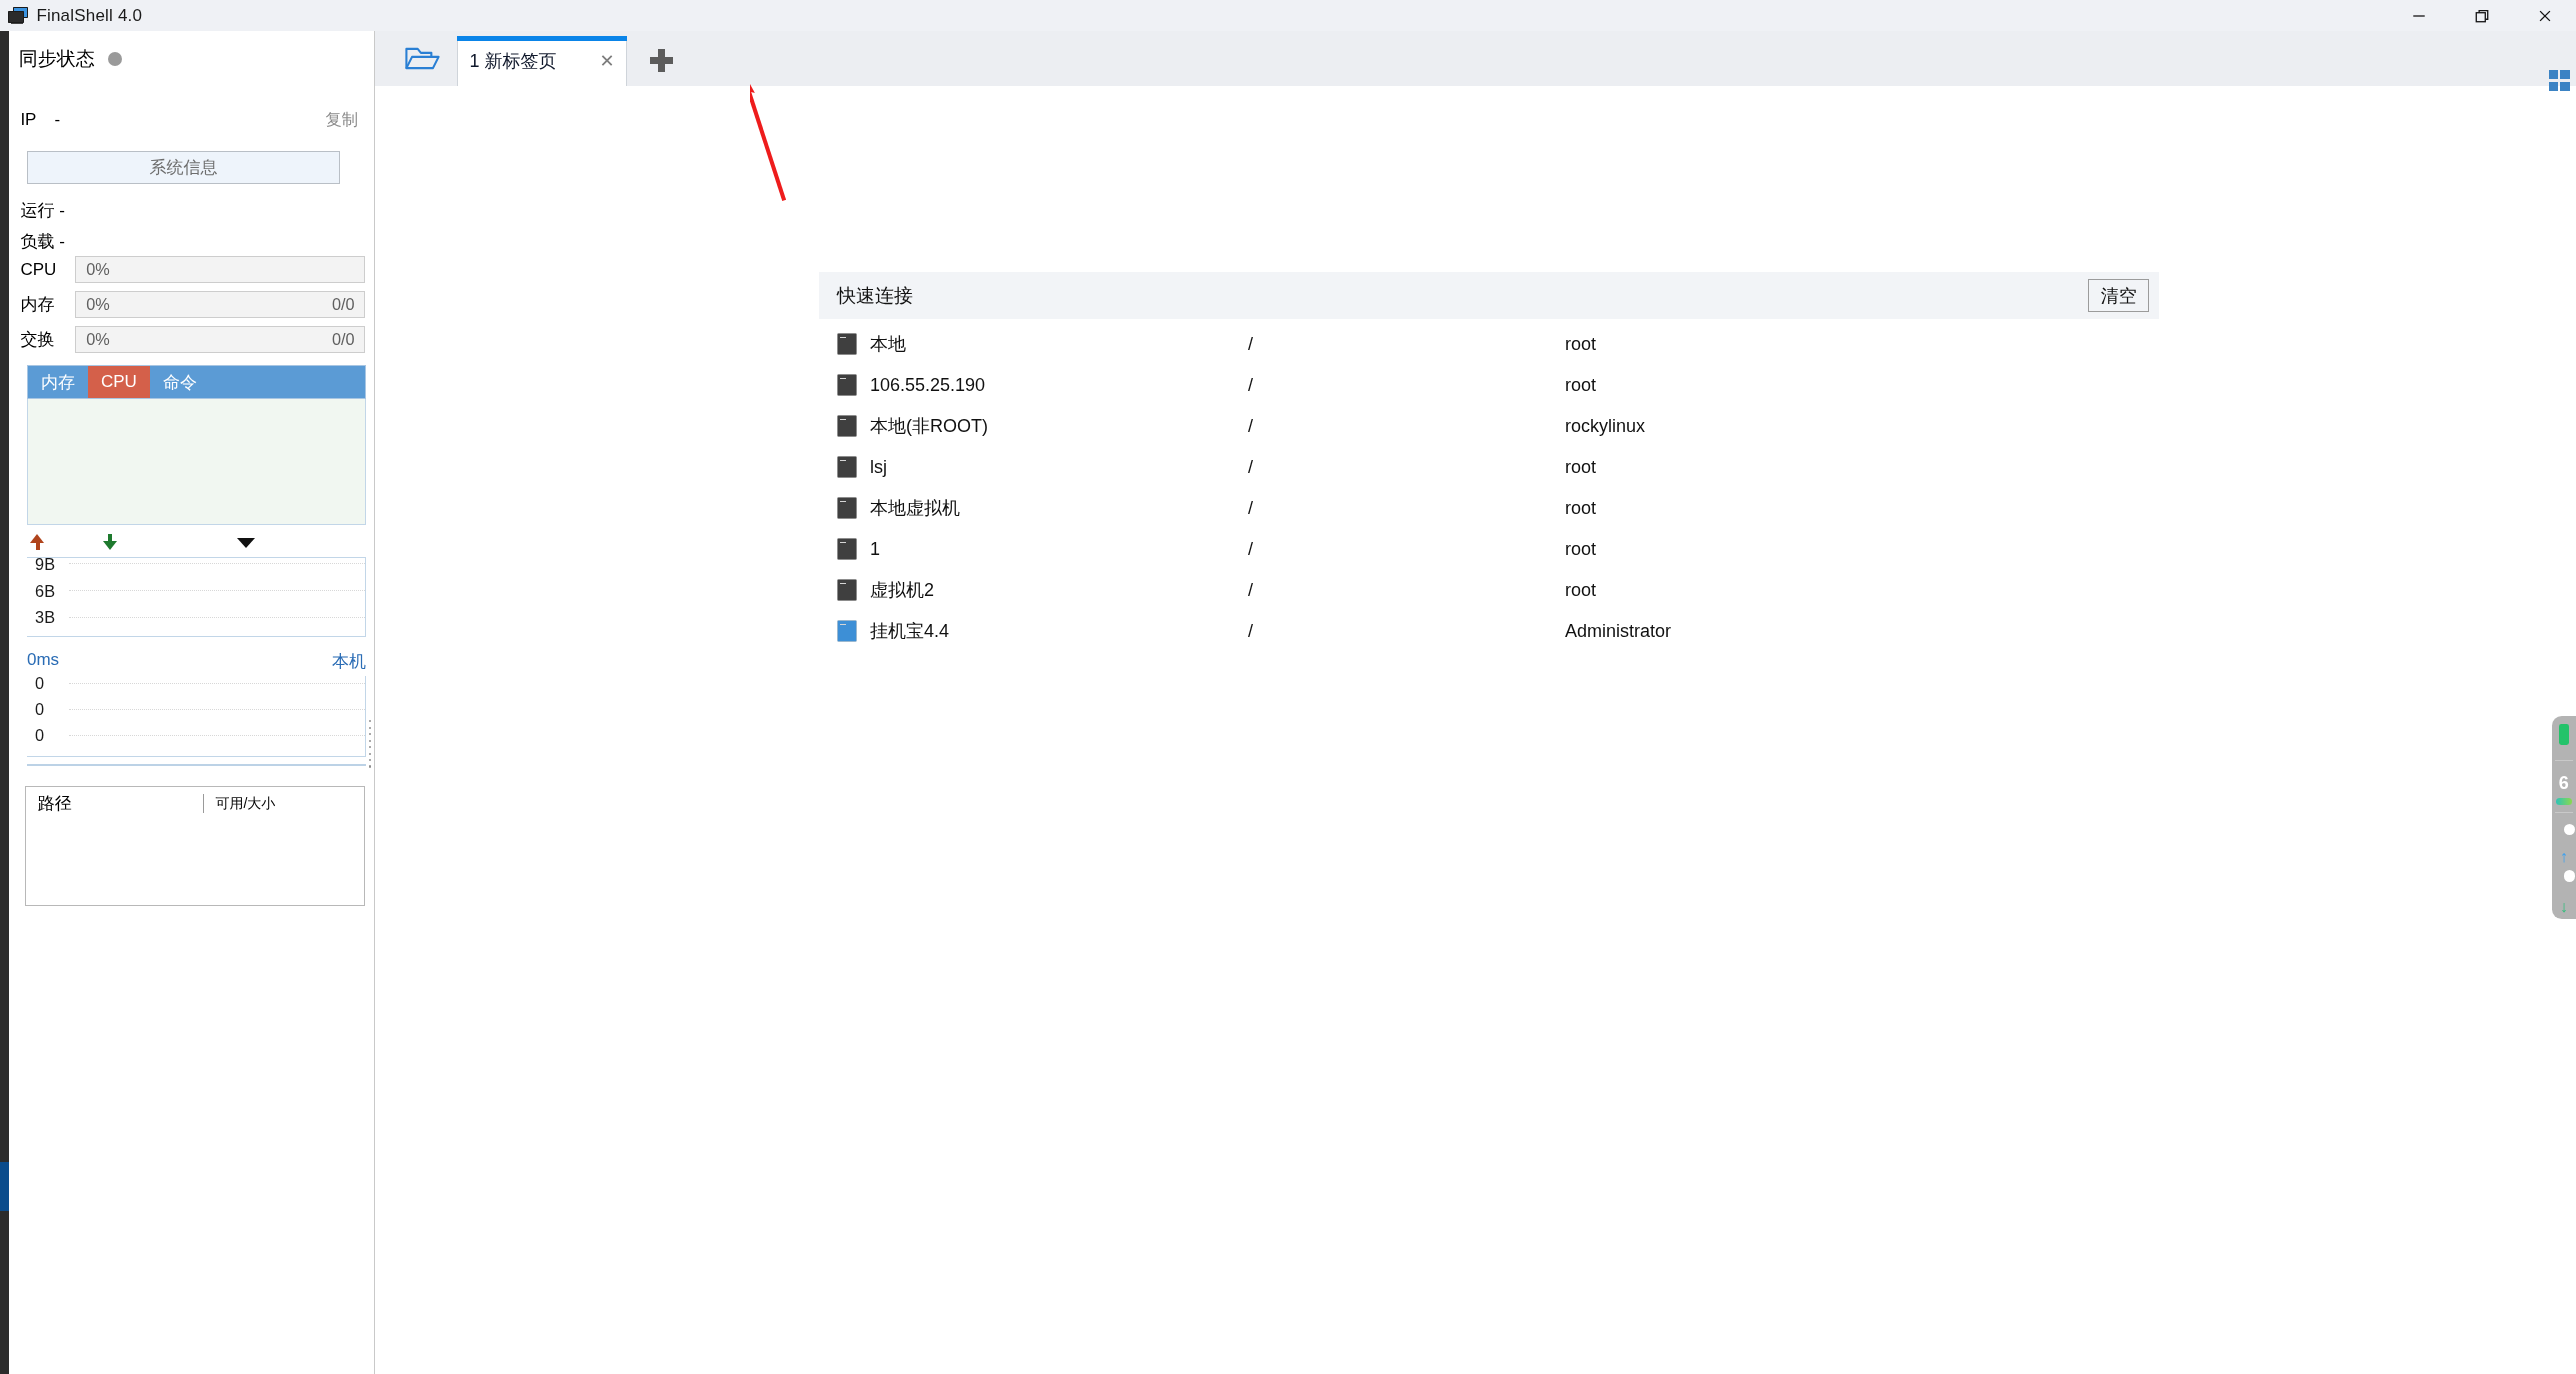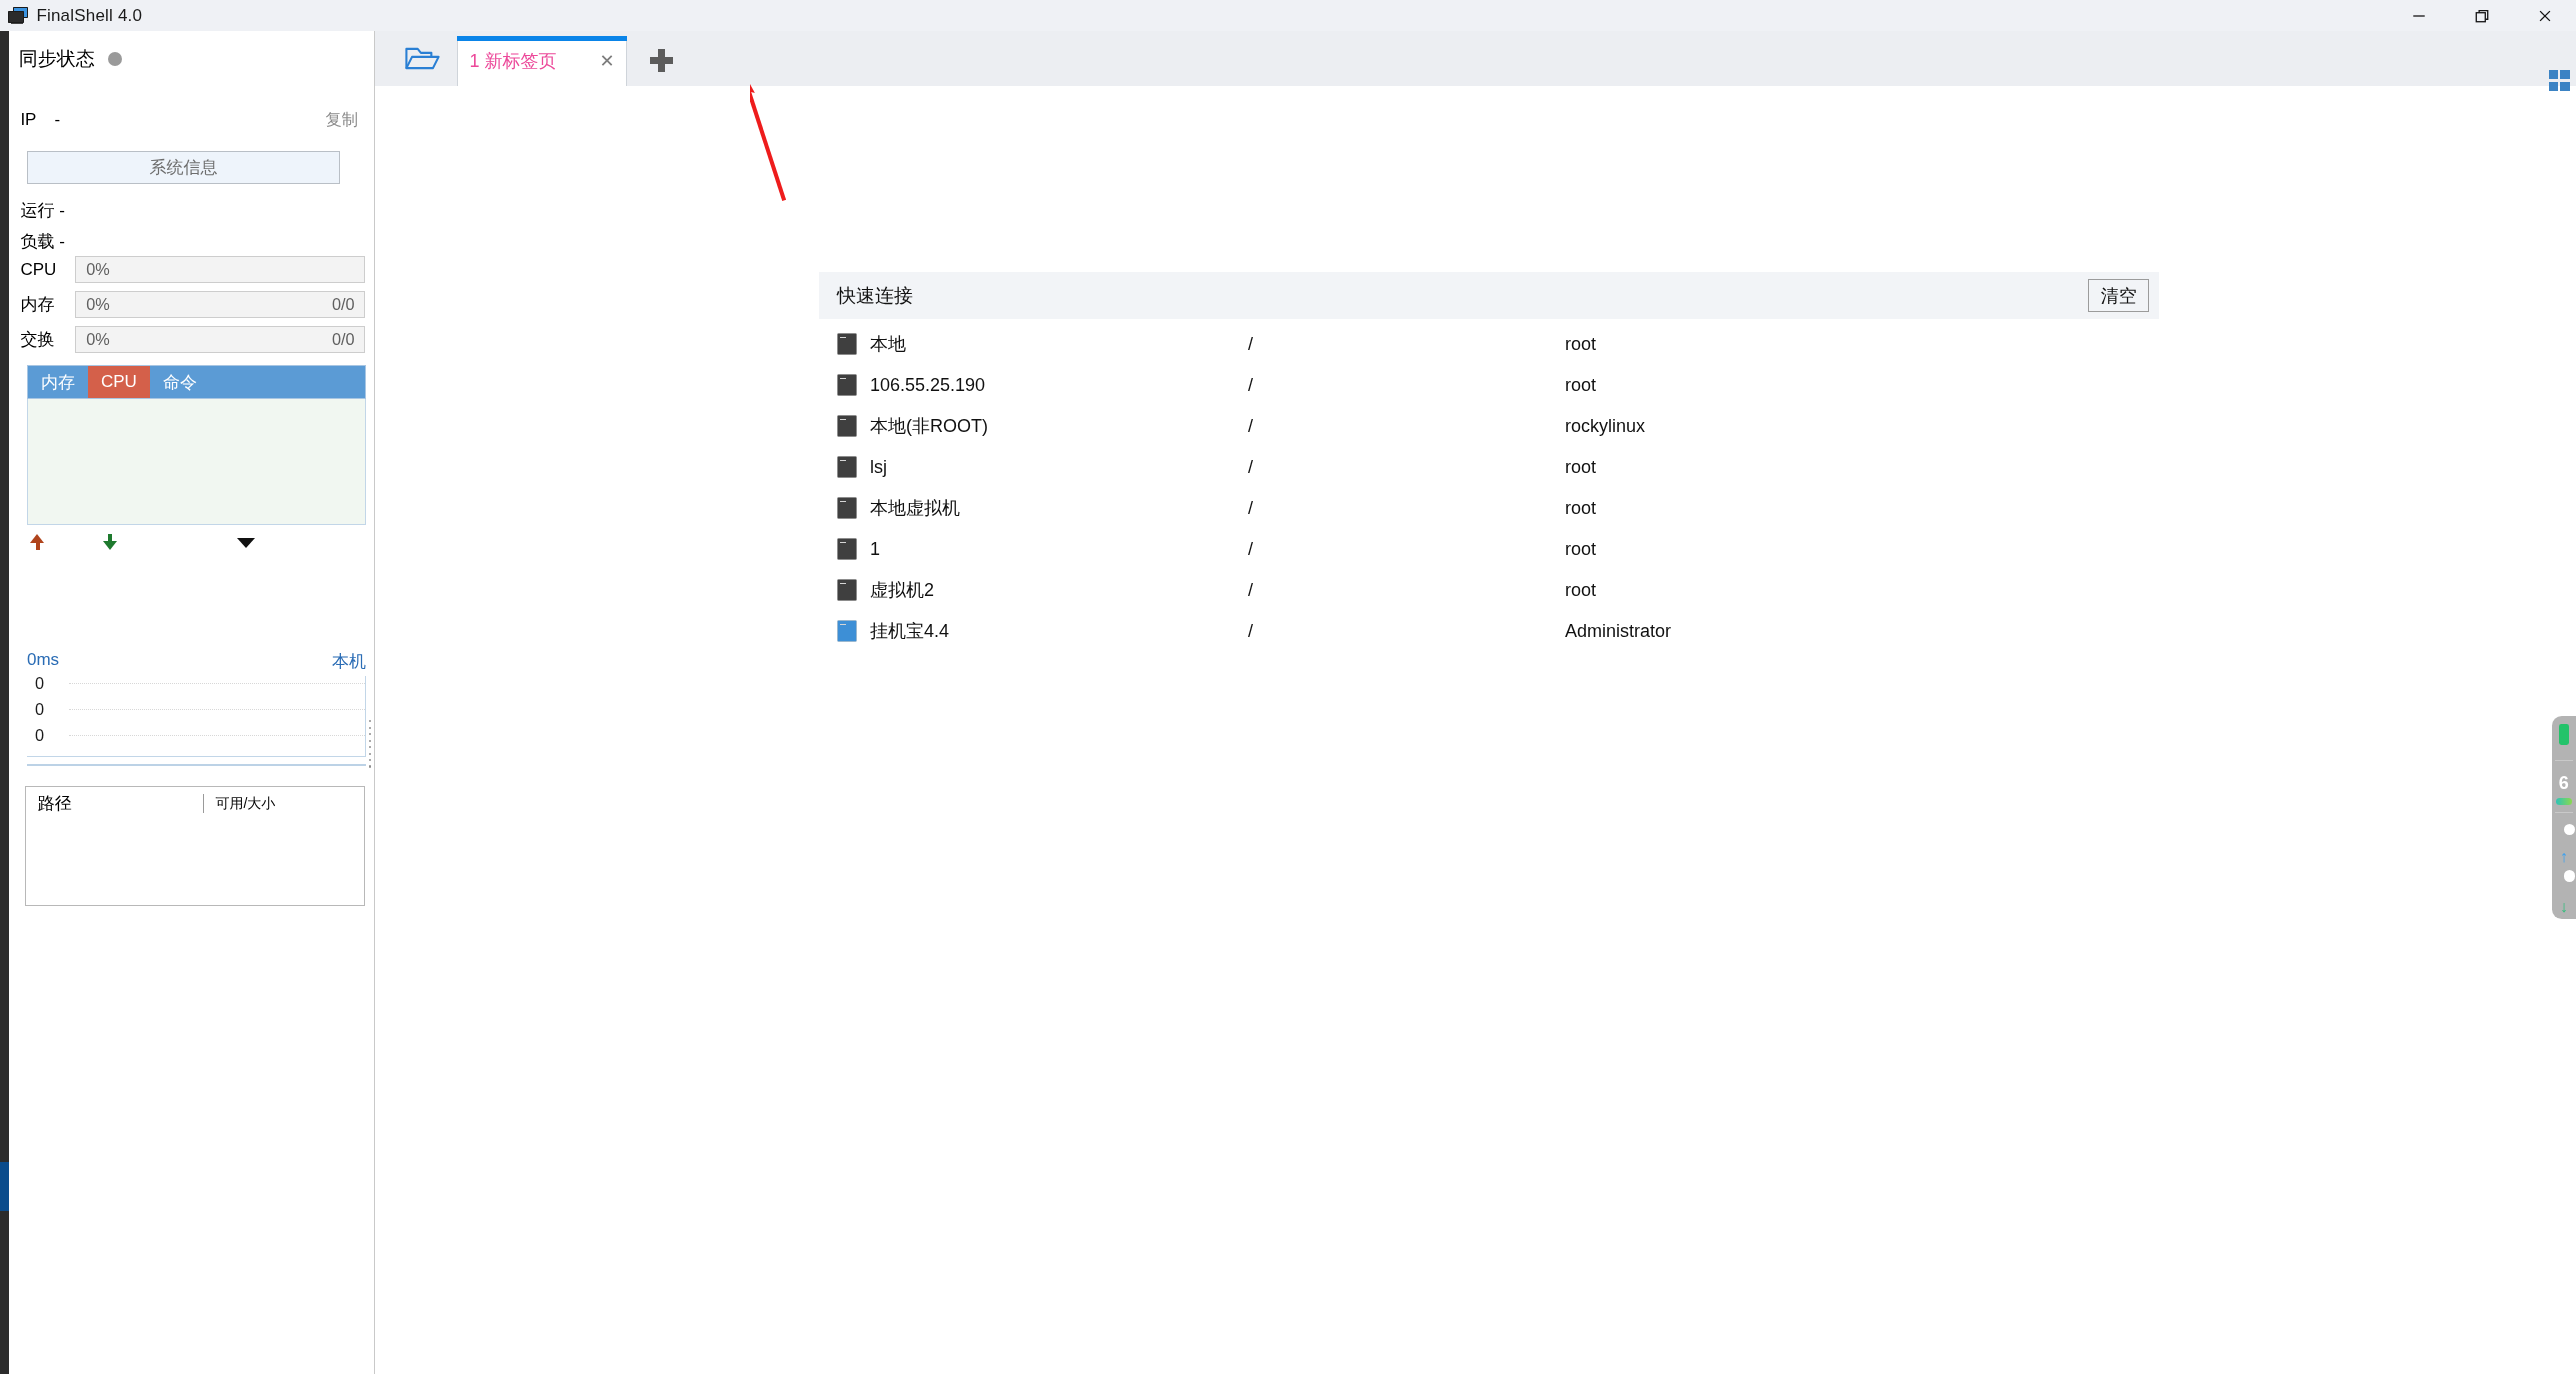--- a/index.html
+++ b/index.html
@@ -142,21 +142,21 @@
   .folder-btn {
     position: absolute; left: 20.3px; top: 9px; width: 55px; height: 37px;
     display: flex; align-items: center; justify-content: center;
   }
   .tab {
     position: absolute; left: 82px; top: 4.9px; width: 170px; height: 50px;
     background: #ffffff; border: 0.8px solid #cfd4da; border-bottom: none;
     display: flex; align-items: center; padding: 0 11.4px;
   }
   .tab::before { content:""; position:absolute; left:-0.8px; right:-0.8px; top:-0.8px; height:4.9px; background:#0a84e8; }
-  .tab-label { font-size: 18px; color: #ec4899; }
+  .tab-label { font-size: 18px; color: #0f172a; }
   .tab-close { margin-left: auto; font-size: 18px; color: #7d7d7d; }
   .newtab-btn {
     position: absolute; left: 269px; top: 13px; width: 34px; height: 33px;
     display: flex; align-items: center; justify-content: center;
   }
   .plus-h { position:absolute; left:5.7px; top:13px; width:23px; height:6.5px; background:#5c5c5c; }
   .plus-v { position:absolute; left:14px; top:4.9px; width:6.5px; height:23px; background:#5c5c5c; }
 
   
   .annot { position: absolute; left: 375px; top: 31px; width: 2201px; height: 1344px; pointer-events: none; }
@@ -293,20 +293,28 @@
     </div>
     <div class="proc-body"></div>
 
     <div class="net-head">
       <span class="arrow-up"></span>
       <span class="arrow-up-stem"></span>
       <span class="arrow-dn"></span>
       <span class="arrow-dn-stem"></span>
       <span class="caret-dn"></span>
     </div>
+    <div class="graph-box">
+      <span class="ylab" style="top:-3.3px">9B</span>
+      <span class="ylab" style="top:23.6px">6B</span>
+      <span class="ylab" style="top:50px">3B</span>
+      <span class="gridline" style="top:4.9px"></span>
+      <span class="gridline" style="top:32px"></span>
+      <span class="gridline" style="top:59px"></span>
+    </div>
 
     <div class="ping-head">
       <span class="ping-ms">0ms</span>
       <span class="ping-local">本机</span>
     </div>
     <div class="ping-box">
       <span class="ylab" style="top:-1.6px">0</span>
       <span class="ylab" style="top:24.4px">0</span>
       <span class="ylab" style="top:50px">0</span>
       <span class="gridline" style="top:6.5px"></span>

